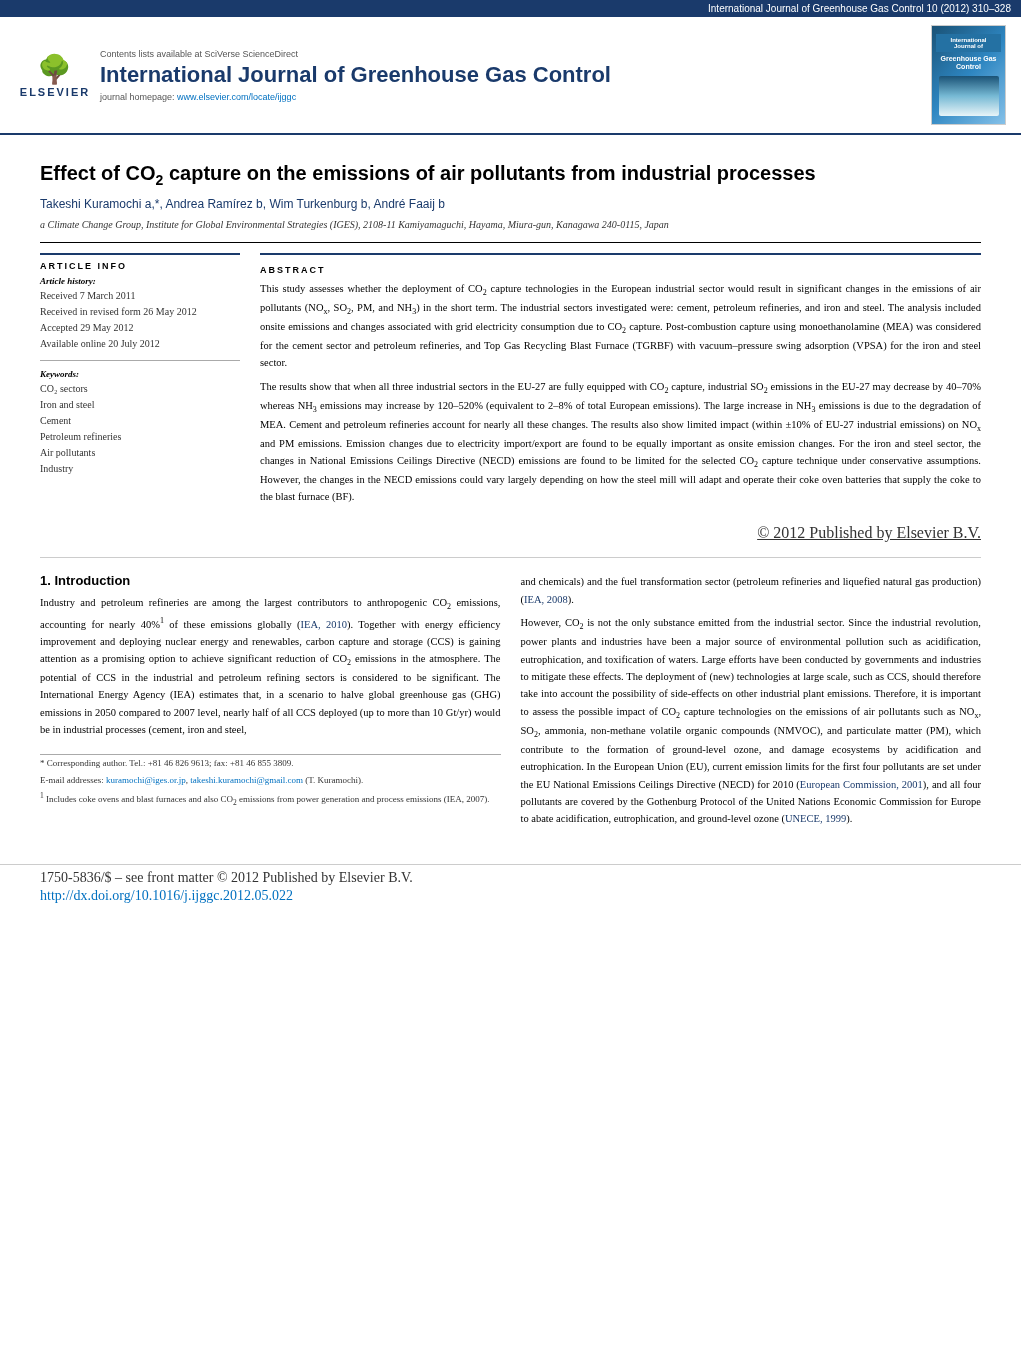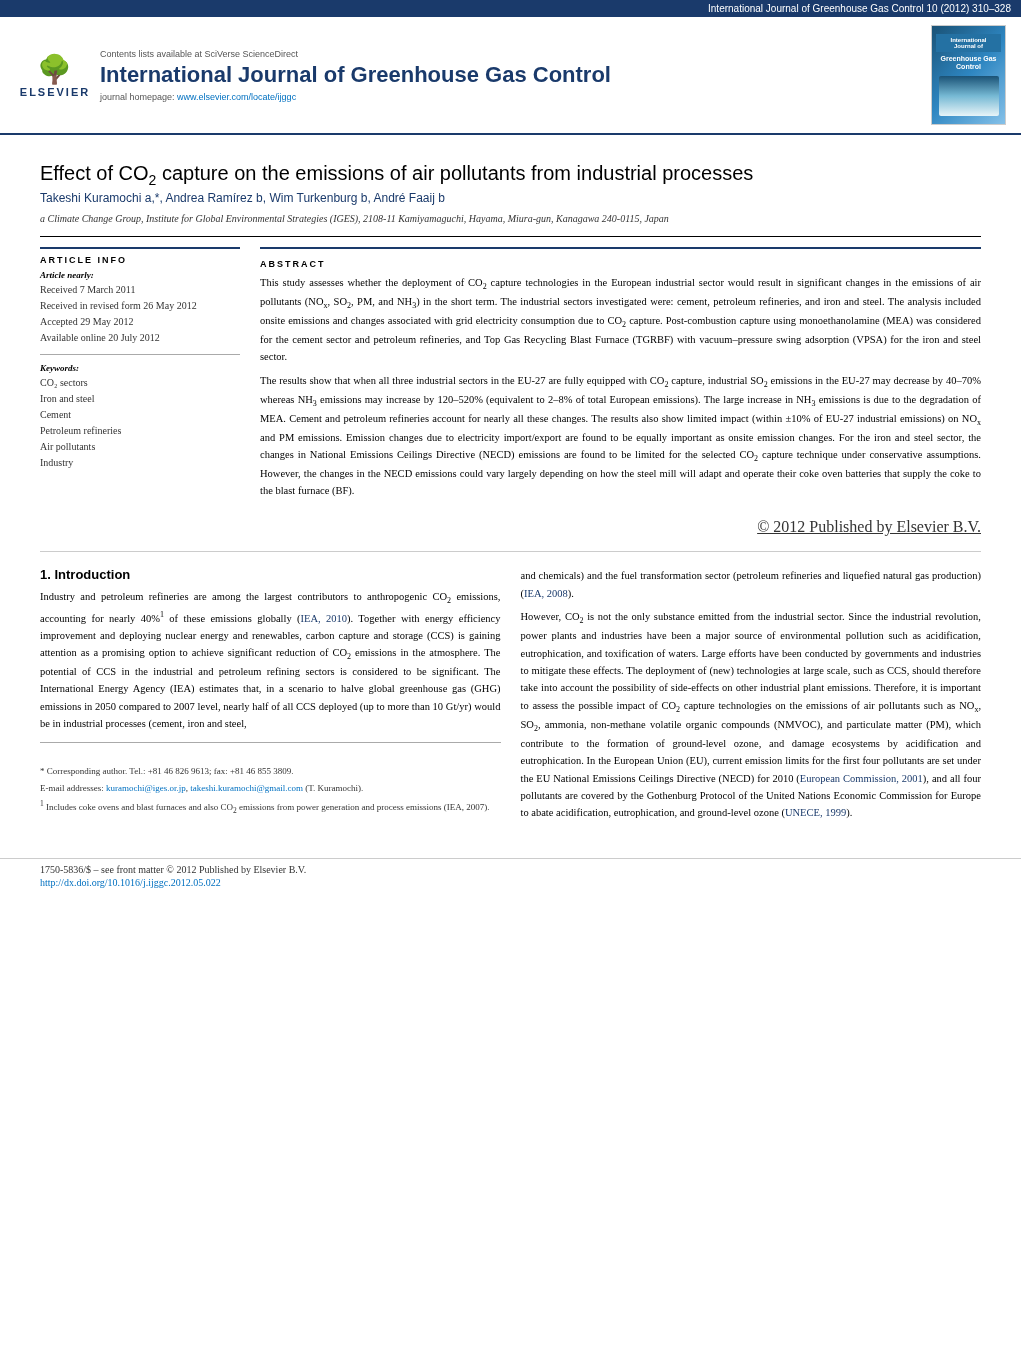--- a/index.html
+++ b/index.html
@@ -121,23 +121,23 @@
     }
 
     
     .article-title-section {
       padding: 15px 0 10px 0;
       border-bottom: 1px solid #000;
     }
 
     .article-title {
       font-size: 20px;
-      font-weight: normal;
-      font-family: Arial, sans-serif;
-      margin-bottom: 2px;
+      font-weight: bold;
+      font-family: Arial, sans-serif;
+      margin-bottom: 8px;
       line-height: 1.3;
     }
 
     .article-title sub {
       font-size: 14px;
     }
 
     .authors {
       font-size: 12px;
       font-family: Arial, sans-serif;
@@ -272,22 +272,22 @@
     }
 
     .body-text a {
       color: #1a3a6b;
       text-decoration: none;
     }
 
     
     .footnotes {
       border-top: 1px solid #aaa;
-      margin-top: 10px;
-      padding-top: 22px;
+      margin-top: 16px;
+      padding-top: 2px;
     }
 
     .footnote-item {
       font-size: 9px;
       line-height: 1.5;
       color: #333;
       margin-bottom: 3px;
     }
 
     .footnote-item a {
@@ -299,21 +299,21 @@
     .page-footer {
       margin-top: 20px;
       border-top: 1px solid #ccc;
       padding-top: 5px;
       padding-left: 40px;
       padding-right: 40px;
       padding-bottom: 10px;
     }
 
     .footer-line {
-      font-size: 10px;
+      font-size: 14px;
       color: #333;
       margin-bottom: 2px;
     }
 
     .footer-line a {
       color: #0070c0;
       text-decoration: none;
     }
   </style>
 </head>
@@ -361,21 +361,21 @@
     <div class="affiliations">
       <div>a Climate Change Group, Institute for Global Environmental Strategies (IGES), 2108-11 Kamiyamaguchi, Hayama, Miura-gun, Kanagawa 240-0115, Japan</div>
     </div>
   </div>
 
   <div class="two-column">
 
     <div class="left-column">
       <div class="article-info">
         <h3>ARTICLE INFO</h3>
-        <div class="section-title">Article nearly:</div>
+        <div class="section-title">Article history:</div>
         <p>Received 7 March 2011</p>
         <p>Received in revised form 26 May 2012</p>
         <p>Accepted 29 May 2012</p>
         <p>Available online 20 July 2012</p>
         <hr class="divider-line">
         <div class="section-title">Keywords:</div>
         <p>CO₂ sectors</p>
         <p>Iron and steel</p>
         <p>Cement</p>
         <p>Petroleum refineries</p>

